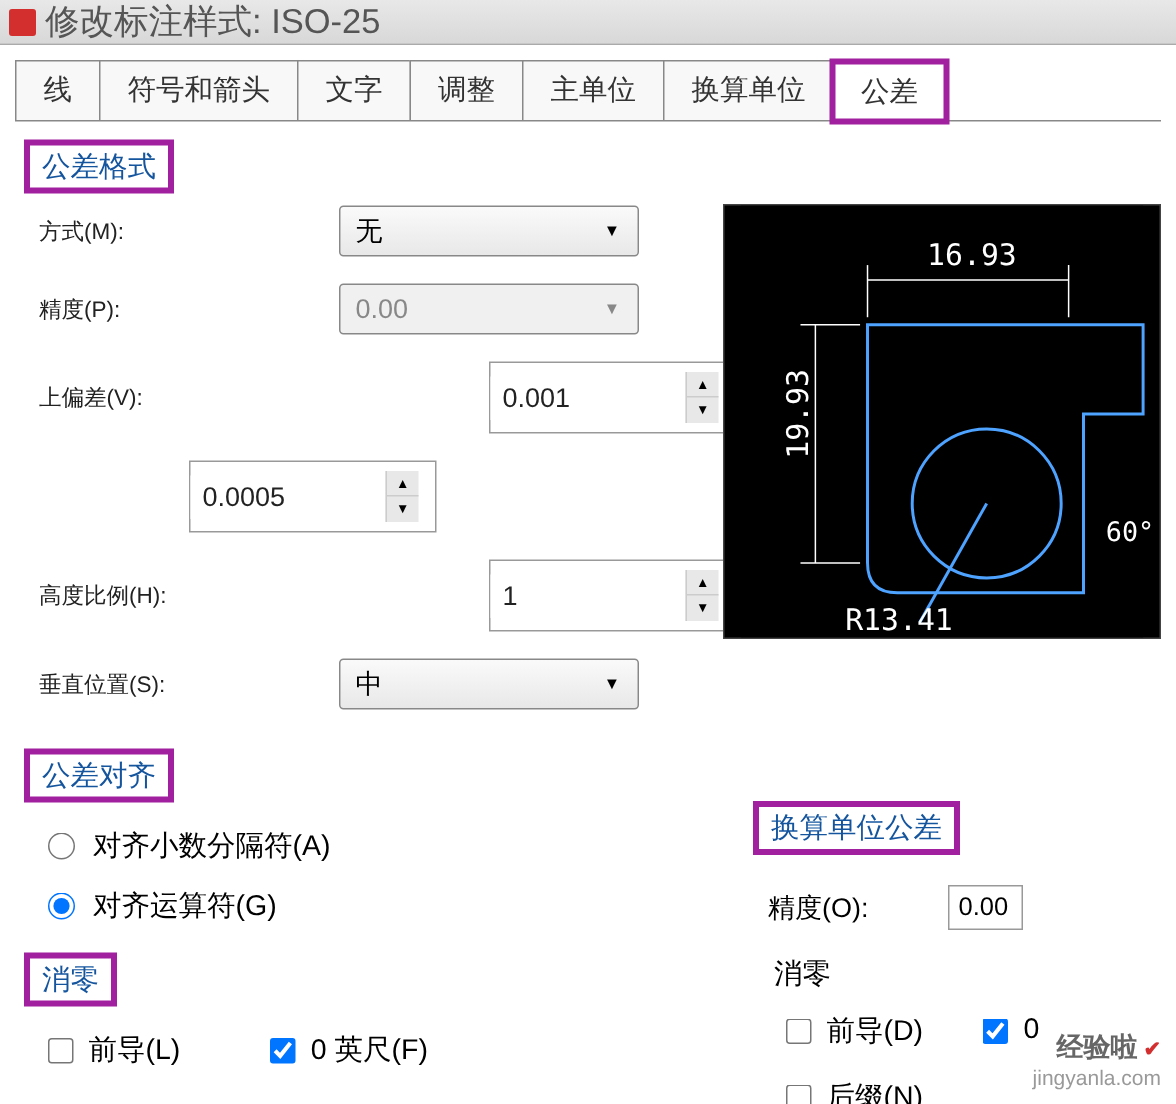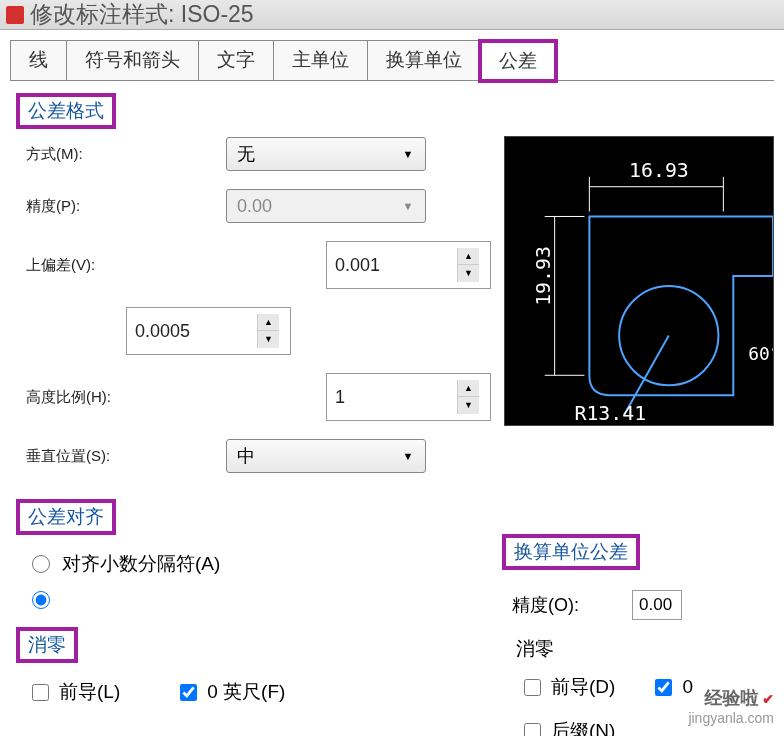--- a/index.html
+++ b/index.html
@@ -139,21 +139,21 @@
       font-size: 9px;
       line-height: 17px;
       border-bottom: 1px solid #ccc;
       cursor: pointer;
     }
     .spinner-btns div:last-child { border-bottom: none; }
     .preview {
       position: absolute;
       right: 0;
       top: 55px;
-      width: 270px;
+      width: 292px;
       height: 290px;
       background: #000;
       border: 1px solid #444;
     }
     .preview svg { width: 100%; height: 100%; }
     .radio-group {
       margin-left: 14px;
       margin-top: 8px;
     }
     .radio-row {
@@ -212,20 +212,21 @@
   <div class="titlebar">
     <div class="app-icon"></div>
     <span>修改标注样式: ISO-25</span>
   </div>
 
   <div class="content">
     <div class="tabs">
       <div class="tab">线</div>
       <div class="tab">符号和箭头</div>
       <div class="tab">文字</div>
+      <div class="tab">调整</div>
       <div class="tab">主单位</div>
       <div class="tab">换算单位</div>
       <div class="tab active highlight">公差</div>
     </div>
 
     <div class="tab-body">
       <div class="left-col">
         <span class="section-label highlight">公差格式</span>
 
         <div class="form-row">
@@ -293,20 +294,21 @@
         <div style="height:10px"></div>
         <span class="section-label highlight">公差对齐</span>
 
         <div class="radio-group">
           <div class="radio-row">
             <input type="radio" name="align" style="">
             <span>对齐小数分隔符(A)</span>
           </div>
           <div class="radio-row">
             <input type="radio" name="align" checked="" style="">
+            <span>对齐运算符(G)</span>
           </div>
         </div>
 
         <div style="height:6px"></div>
         <span class="section-label highlight">消零</span>
 
         <div style="display:flex; margin-left:14px; margin-top:8px; gap:60px">
           <div class="checkbox-row">
             <input type="checkbox" style="">
             <span>前导(L)</span>

